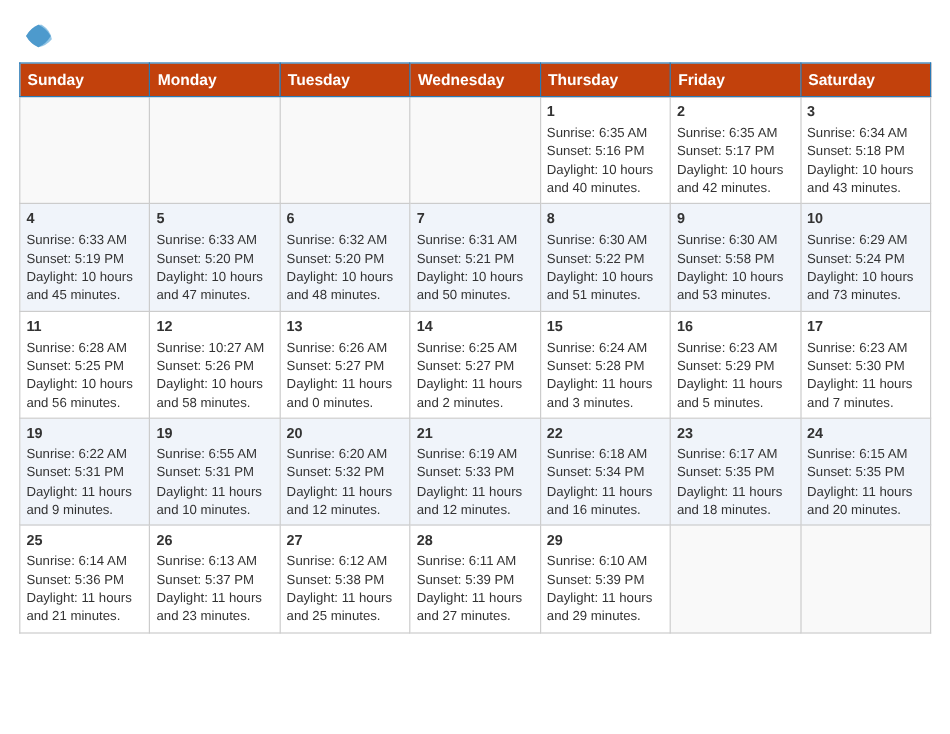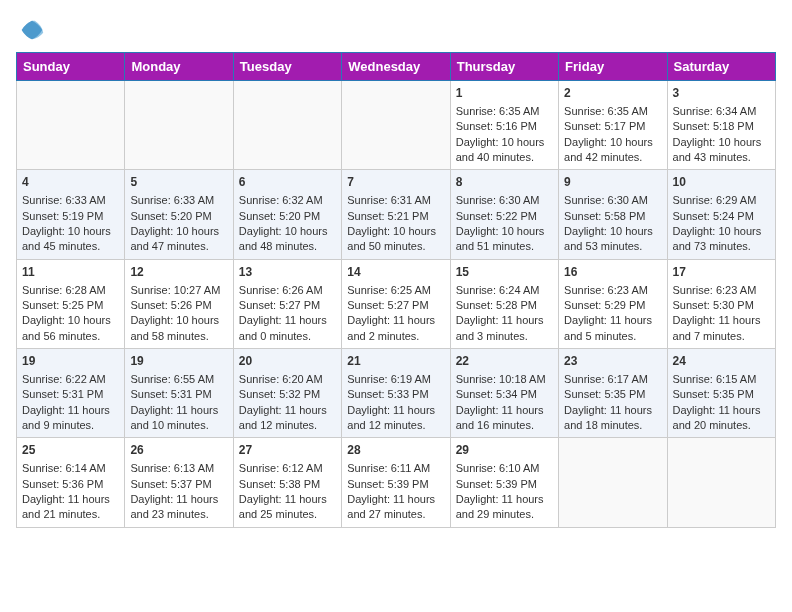--- a/index.html
+++ b/index.html
@@ -46,21 +46,21 @@
       font-size: 15px;
       color: #555;
       font-style: italic;
     }
     .calendar {
       width: 100%;
       border-collapse: collapse;
       margin-top: 8px;
     }
     .calendar th {
-      background: #a21caf;
+      background: #c2410c;
       color: #fff;
       text-align: left;
       padding: 6px 6px;
       font-size: 13px;
       border: 1px solid #2979b5;
     }
     .calendar td {
       border: 1px solid #ccc;
       vertical-align: top;
       padding: 4px 5px;
@@ -271,21 +271,21 @@
         </td>
         <td>
           <span class="day-number">21</span>
           <div>Sunrise: 6:19 AM</div>
           <div>Sunset: 5:33 PM</div>
           <div>Daylight: 11 hours</div>
           <div>and 12 minutes.</div>
         </td>
         <td>
           <span class="day-number">22</span>
-          <div>Sunrise: 10:18 AM</div>
+          <div>Sunrise: 6:18 AM</div>
           <div>Sunset: 5:34 PM</div>
           <div>Daylight: 11 hours</div>
           <div>and 16 minutes.</div>
         </td>
         <td>
           <span class="day-number">23</span>
           <div>Sunrise: 6:17 AM</div>
           <div>Sunset: 5:35 PM</div>
           <div>Daylight: 11 hours</div>
           <div>and 18 minutes.</div>

